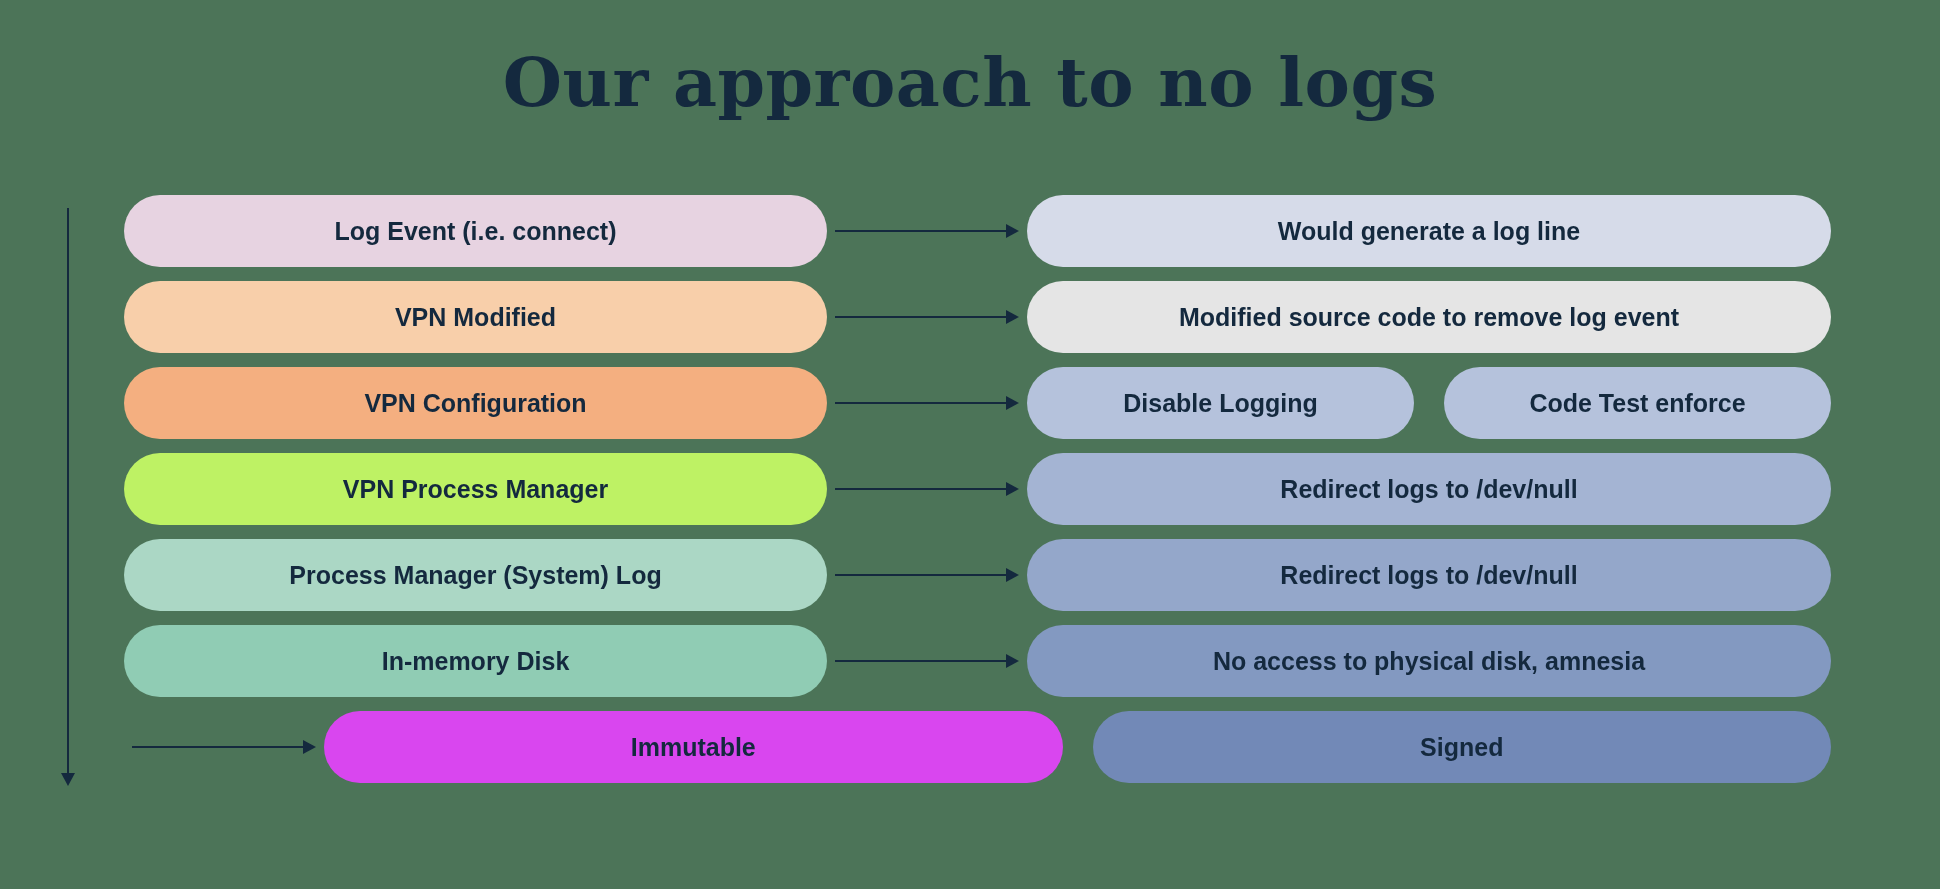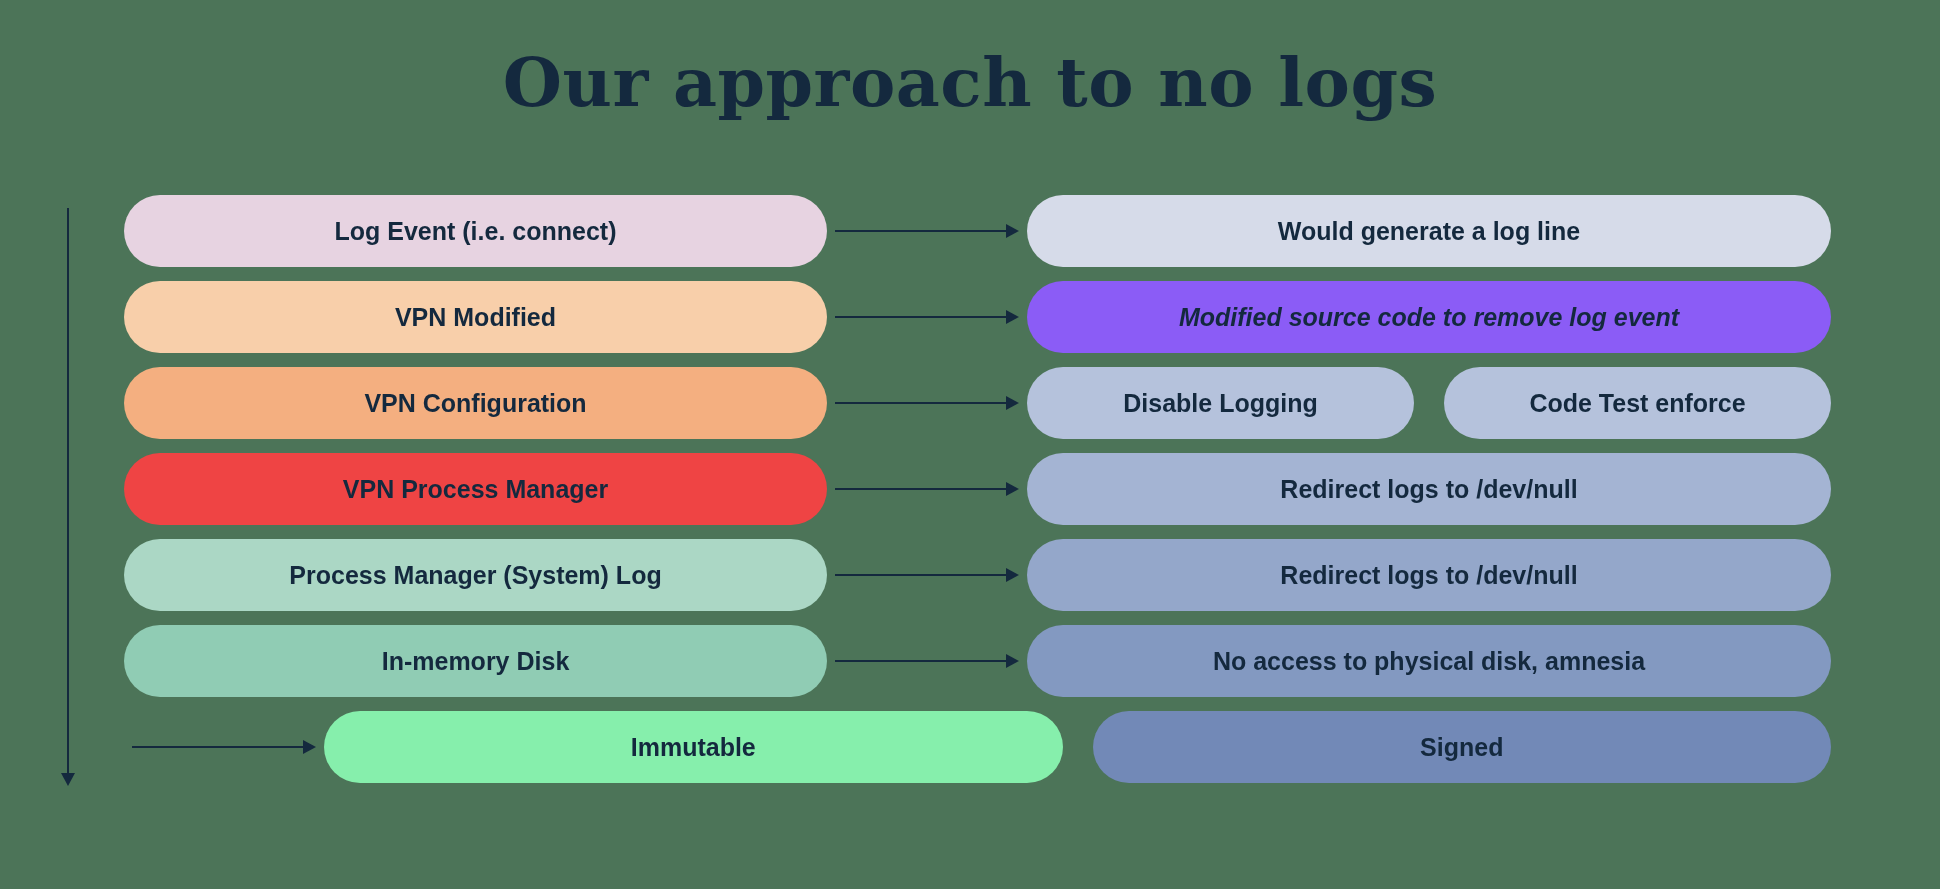--- a/index.html
+++ b/index.html
@@ -150,21 +150,21 @@
         <div class="pill left-pill" style="background: rgb(248, 207, 170);">
           <span>VPN Modified</span>
         </div>
         <div class="arrow-zone">
           <div class="h-arrow">
             <div class="shaft"></div>
             <div class="head"></div>
           </div>
         </div>
         <div class="right-zone">
-          <div class="pill" style="background: #8b5cf6; font-style: italic;">
+          <div class="pill" style="background: #e5e5e5;">
             <span>Modified source code to remove log event</span>
           </div>
         </div>
       </div>
       <div class="row">
         <div class="pill left-pill" style="background: rgb(244, 175, 128);">
           <span>VPN Configuration</span>
         </div>
         <div class="arrow-zone">
           <div class="h-arrow">
@@ -175,21 +175,21 @@
         <div class="right-zone">
           <div class="pill" style="background: rgb(181, 194, 220); text-align: right;">
             <span>Disable Logging</span>
           </div>
           <div class="pill" style="background: rgb(181, 194, 220);">
             <span>Code Test enforce</span>
           </div>
         </div>
       </div>
       <div class="row">
-        <div class="pill left-pill" style="background: #ef4444;">
+        <div class="pill left-pill" style="background: #bef264;">
           <span>VPN Process Manager</span>
         </div>
         <div class="arrow-zone">
           <div class="h-arrow">
             <div class="shaft"></div>
             <div class="head"></div>
           </div>
         </div>
         <div class="right-zone">
           <div class="pill" style="background: rgb(164, 180, 211);">
@@ -230,21 +230,21 @@
         </div>
       </div>
       <div class="row">
         <div class="arrow-zone">
           <div class="h-arrow">
             <div class="shaft"></div>
             <div class="head"></div>
           </div>
         </div>
         <div class="right-zone">
-          <div class="pill" style="background: #86efac;">
+          <div class="pill" style="background: #d946ef;">
             <span>Immutable</span>
           </div>
           <div class="pill" style="background: rgb(114, 137, 183);">
             <span>Signed</span>
           </div>
         </div>
       </div>
     </div>
 
 </div>

